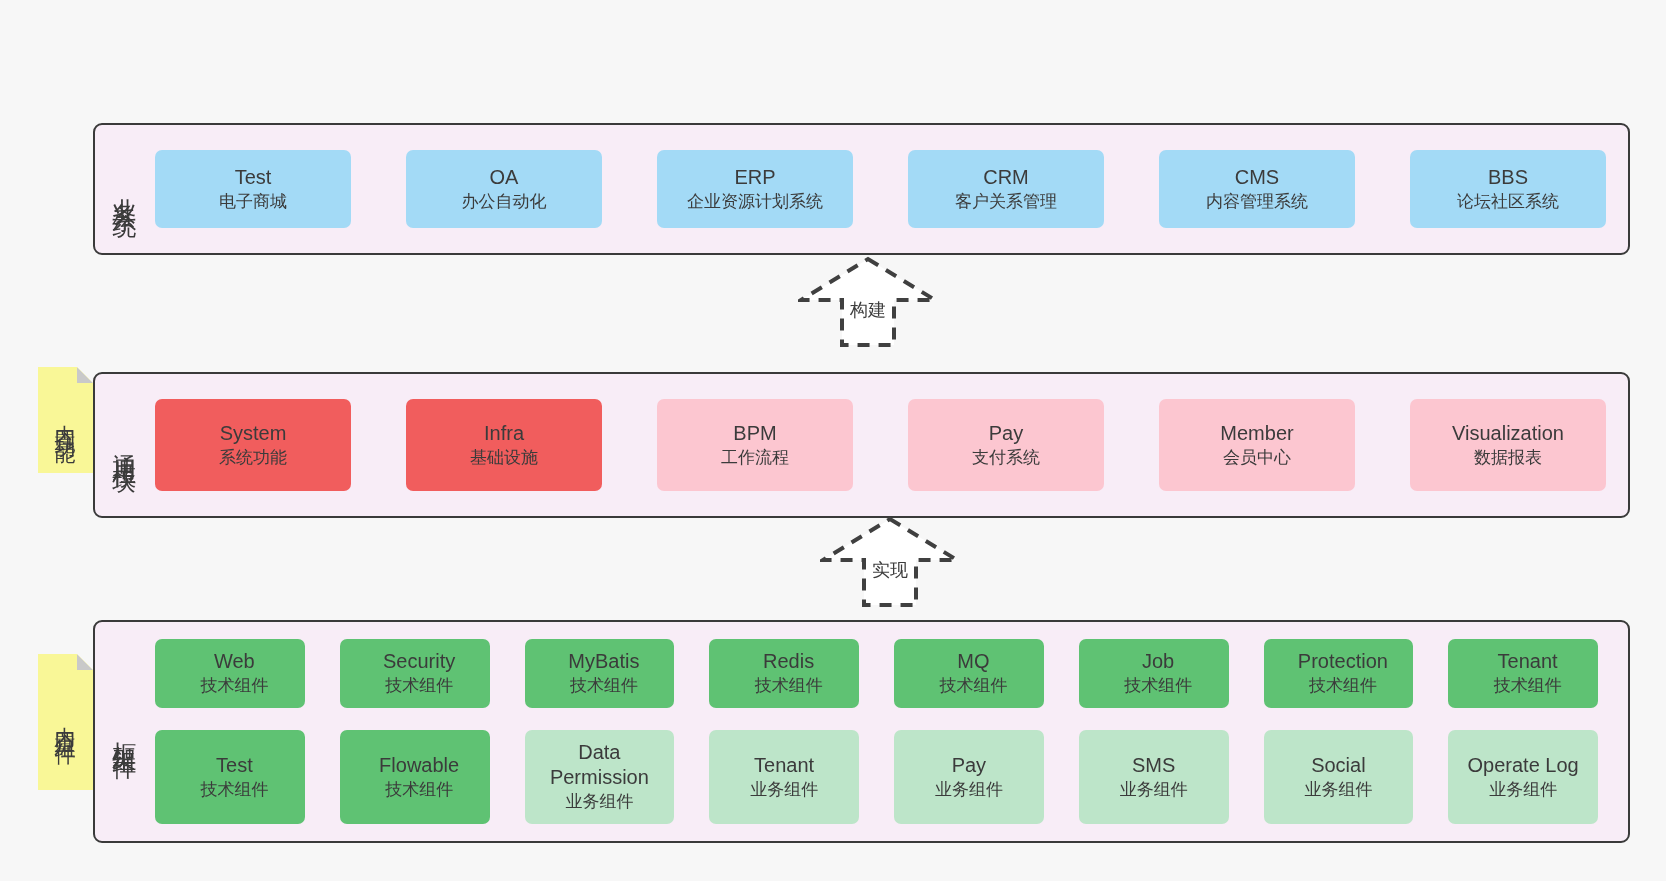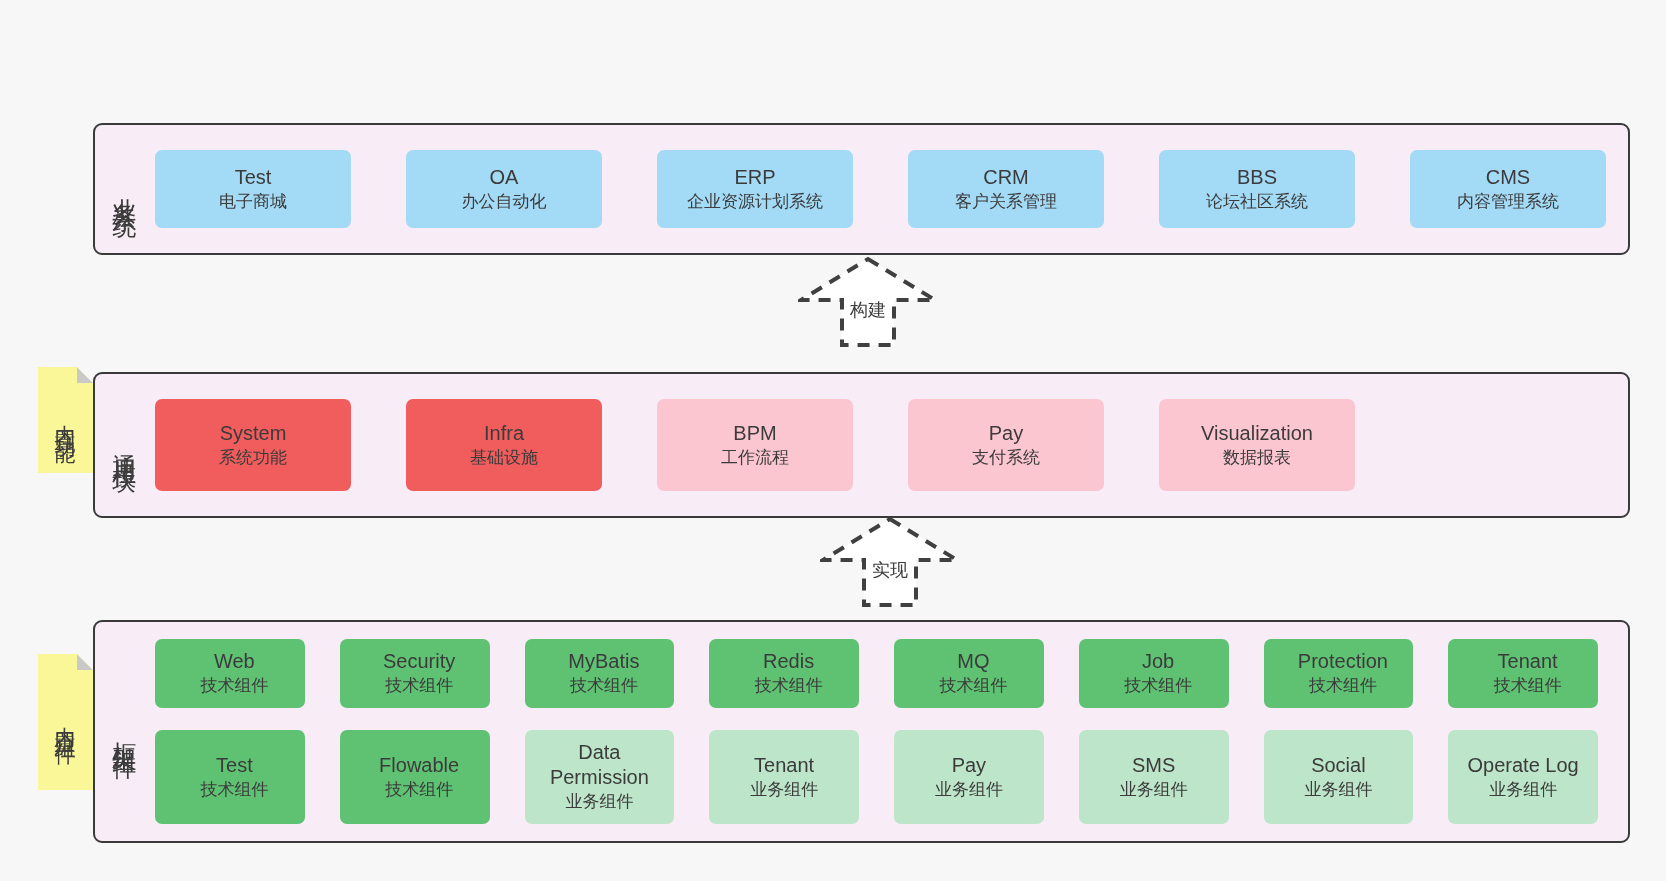--- a/index.html
+++ b/index.html
@@ -82,26 +82,26 @@
     </div>
     <div class="card blue">
       <div class="t">ERP</div>
       <div class="s">企业资源计划系统</div>
     </div>
     <div class="card blue">
       <div class="t">CRM</div>
       <div class="s">客户关系管理</div>
     </div>
     <div class="card blue">
+      <div class="t">CMS</div>
+      <div class="s">内容管理系统</div>
+    </div>
+    <div class="card blue">
       <div class="t">BBS</div>
       <div class="s">论坛社区系统</div>
-    </div>
-    <div class="card blue">
-      <div class="t">CMS</div>
-      <div class="s">内容管理系统</div>
     </div>
   </div>
 </div>
 
 <div class="arrow" id="arrow-build">
   <svg width="140" height="92" viewBox="0 0 140 92" xmlns="http://www.w3.org/2000/svg">
     <path d="M70 3 L137 44 L96 44 L96 89 L44 89 L44 44 L3 44 Z" fill="#ffffff" stroke="#404040" stroke-width="4" stroke-dasharray="12 9"></path>
     <rect x="46" y="40" width="48" height="27" fill="#ffffff"></rect>
     <text x="70" y="60" text-anchor="middle">构建</text>
   </svg>
@@ -126,20 +126,24 @@
     </div>
     <div class="card pink">
       <div class="t">BPM</div>
       <div class="s">工作流程</div>
     </div>
     <div class="card pink">
       <div class="t">Pay</div>
       <div class="s">支付系统</div>
     </div>
     <div class="card pink">
+      <div class="t">Member</div>
+      <div class="s">会员中心</div>
+    </div>
+    <div class="card pink">
       <div class="t">Visualization</div>
       <div class="s">数据报表</div>
     </div>
   </div>
 </div>
 
 <div class="arrow" id="arrow-implement">
   <svg width="140" height="92" viewBox="0 0 140 92" xmlns="http://www.w3.org/2000/svg">
     <path d="M70 3 L137 44 L96 44 L96 89 L44 89 L44 44 L3 44 Z" fill="#ffffff" stroke="#404040" stroke-width="4" stroke-dasharray="12 9"></path>
     <rect x="46" y="40" width="48" height="27" fill="#ffffff"></rect>

